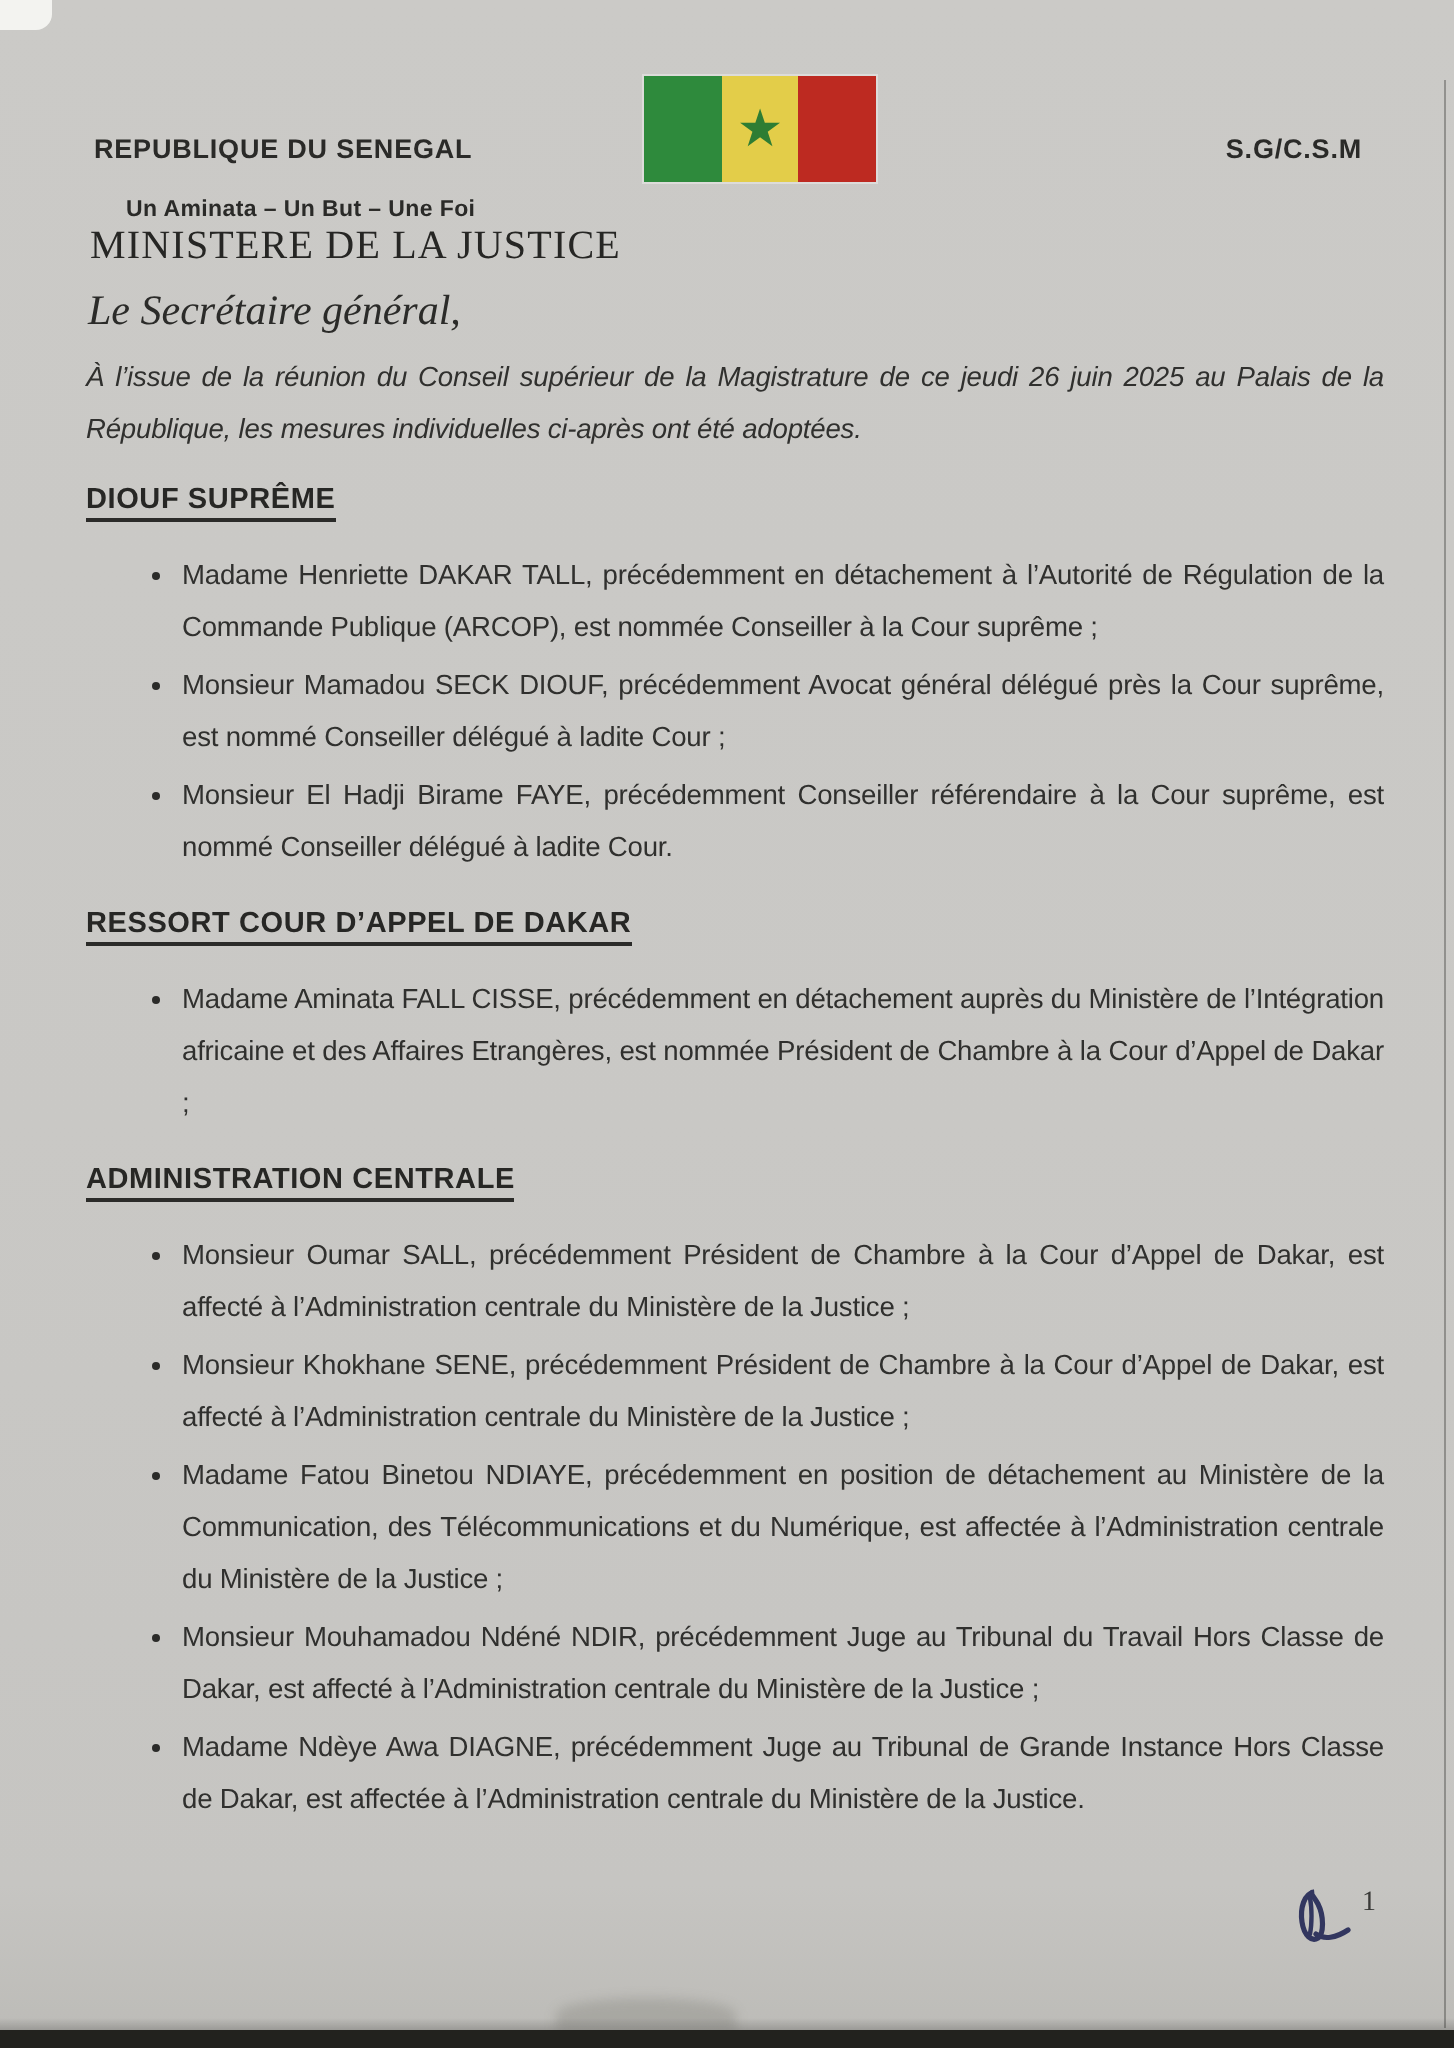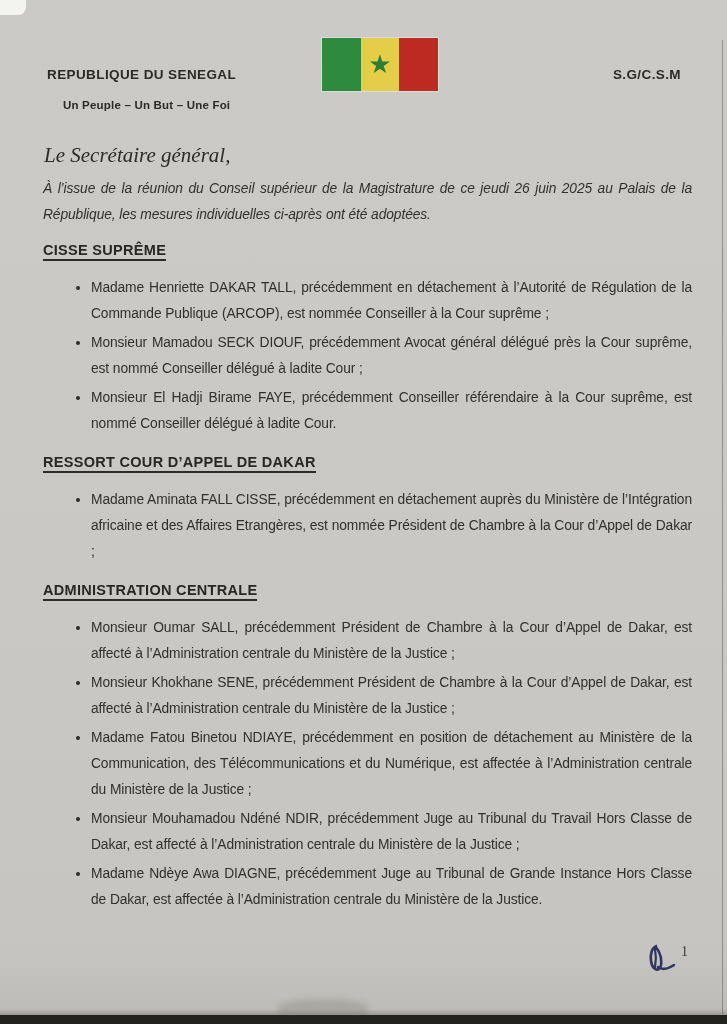--- a/index.html
+++ b/index.html
@@ -108,28 +108,29 @@
   <div class="flag">
     <div class="stripe" id="stripe-green" style="background: rgb(46, 138, 60);"></div>
     <div class="stripe" id="stripe-yellow" style="background: rgb(227, 205, 73);">
       <span class="star" id="flag-star" style="color: rgb(46, 125, 51);">★</span>
     </div>
     <div class="stripe" id="stripe-red" style="background: rgb(189, 42, 33);"></div>
   </div>
 
   <div class="ref-code">S.G/C.S.M</div>
 
-  <div class="motto">Un Peuple – Un But – Une Foi</div>
+  <div class="motto">Un Aminata – Un But – Une Foi</div>
+  <div class="ministry">MINISTERE DE LA JUSTICE</div>
   <div class="salutation">Le Secrétaire général,</div>
 
   <div class="body-block">
     <p class="intro">À l’issue de la réunion du Conseil supérieur de la Magistrature de ce jeudi 26 juin 2025 au Palais de la République, les mesures individuelles ci-après ont été adoptées.</p>
     <div id="sections">
   <section class="doc-section">
-    <h2 class="sec-title">CISSE SUPRÊME</h2>
+    <h2 class="sec-title">DIOUF SUPRÊME</h2>
     <ul class="sec-list">
             <li class="sec-item">Madame Henriette DAKAR TALL, précédemment en détachement à l’Autorité de Régulation de la Commande Publique (ARCOP), est nommée Conseiller à la Cour suprême ;</li>
             <li class="sec-item">Monsieur Mamadou SECK DIOUF, précédemment Avocat général délégué près la Cour suprême, est nommé Conseiller délégué à ladite Cour ;</li>
             <li class="sec-item">Monsieur El Hadji Birame FAYE, précédemment Conseiller référendaire à la Cour suprême, est nommé Conseiller délégué à ladite Cour.</li>
           </ul>
   </section>
 
   <section class="doc-section">
     <h2 class="sec-title">RESSORT COUR D’APPEL DE DAKAR</h2>
     <ul class="sec-list">

